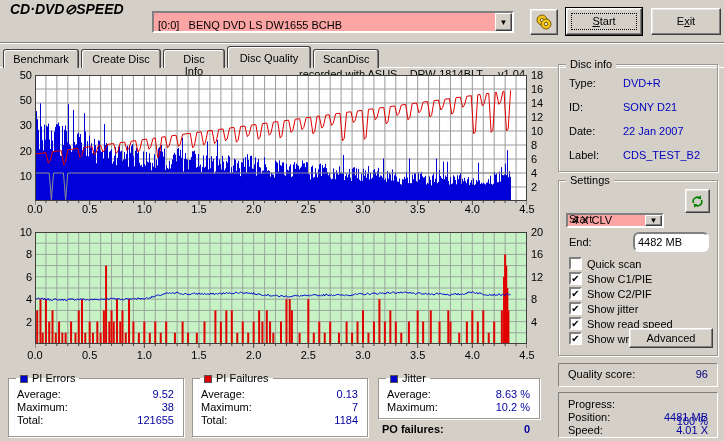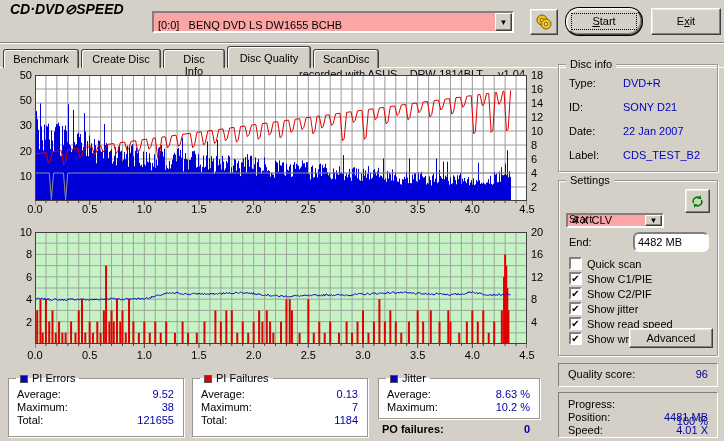--- a/index.html
+++ b/index.html
@@ -4,21 +4,21 @@
 <style>
   * { box-sizing: border-box; margin:0; padding:0; }
   html,body { width:724px; height:441px; overflow:hidden; }
   body { background:#d4d0c8; font-family:"Liberation Sans", sans-serif; font-size:11px; color:#000; position:relative; }
   .abs { position:absolute; }
   .pre { white-space:pre; }
   
   .btn { background:#d4d0c8; border:1px solid; border-color:#ffffff #404040 #404040 #ffffff;
          box-shadow: inset -1px -1px 0 #808080, inset 1px 1px 0 #ece9e2;
          text-align:center; cursor:default; }
-  .btn.default { box-shadow: 0 0 0 1px #000, inset -1px -1px 0 #808080, inset 1px 1px 0 #ece9e2; border-radius: 13px; }
+  .btn.default { box-shadow: 0 0 0 1px #000, inset -1px -1px 0 #808080, inset 1px 1px 0 #ece9e2; }
   .focusrect { position:absolute; left:4px; right:4px; top:4px; bottom:4px; border:1px dotted #000; }
   .sunken { background:#fff; border:2px solid; border-color:#808080 #ffffff #ffffff #808080; }
   .panel-sunken { border:1px solid; border-color:#808080 #ffffff #ffffff #808080; }
   .groupbox { position:absolute; border:1px solid #9a978f; box-shadow: inset 1px 1px 0 #ffffff, 1px 1px 0 #ffffff; }
   .groupbox .legend { position:absolute; top:-7px; left:7px; padding:0 4px; background:#d4d0c8; line-height:13px; }
   .statbox { background:#ffffff; }
   .statbox .legend { background:linear-gradient(#d4d0c8 46%, #ffffff 46%); display:flex; align-items:center; gap:4px;}
   .sq { width:8px; height:8px; display:inline-block; border:1px solid #555; }
   .row-label { position:absolute; left:8px; }
   .row-value { position:absolute; right:9px; color:#0000a0; }

